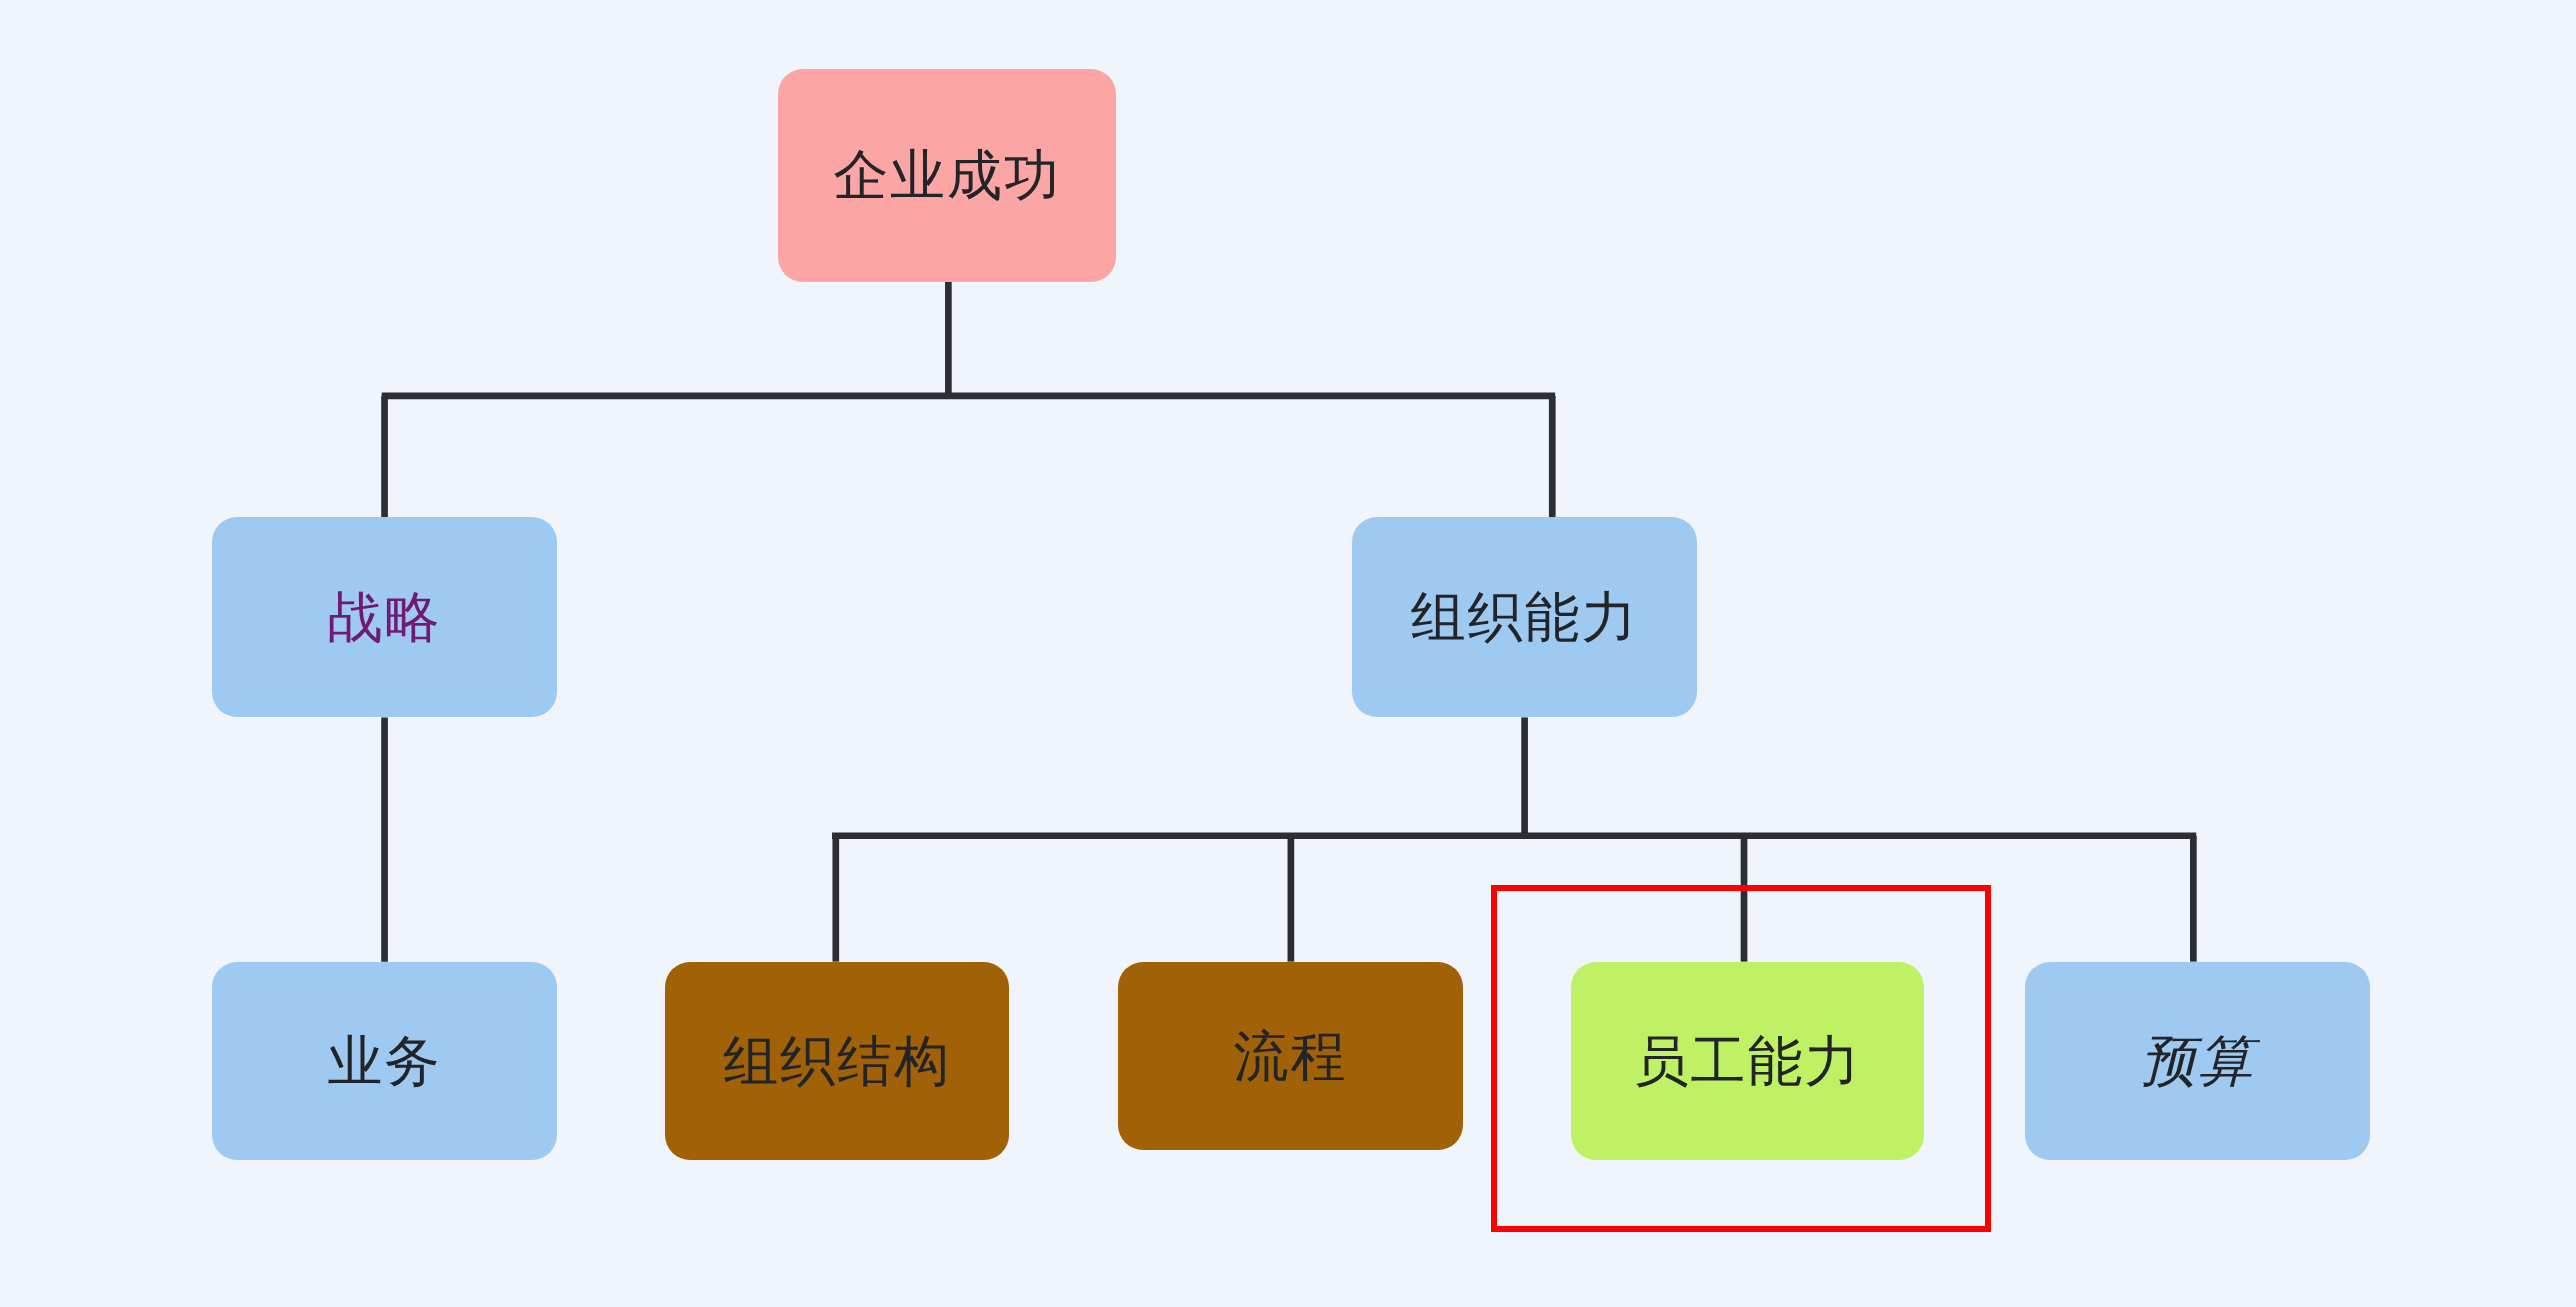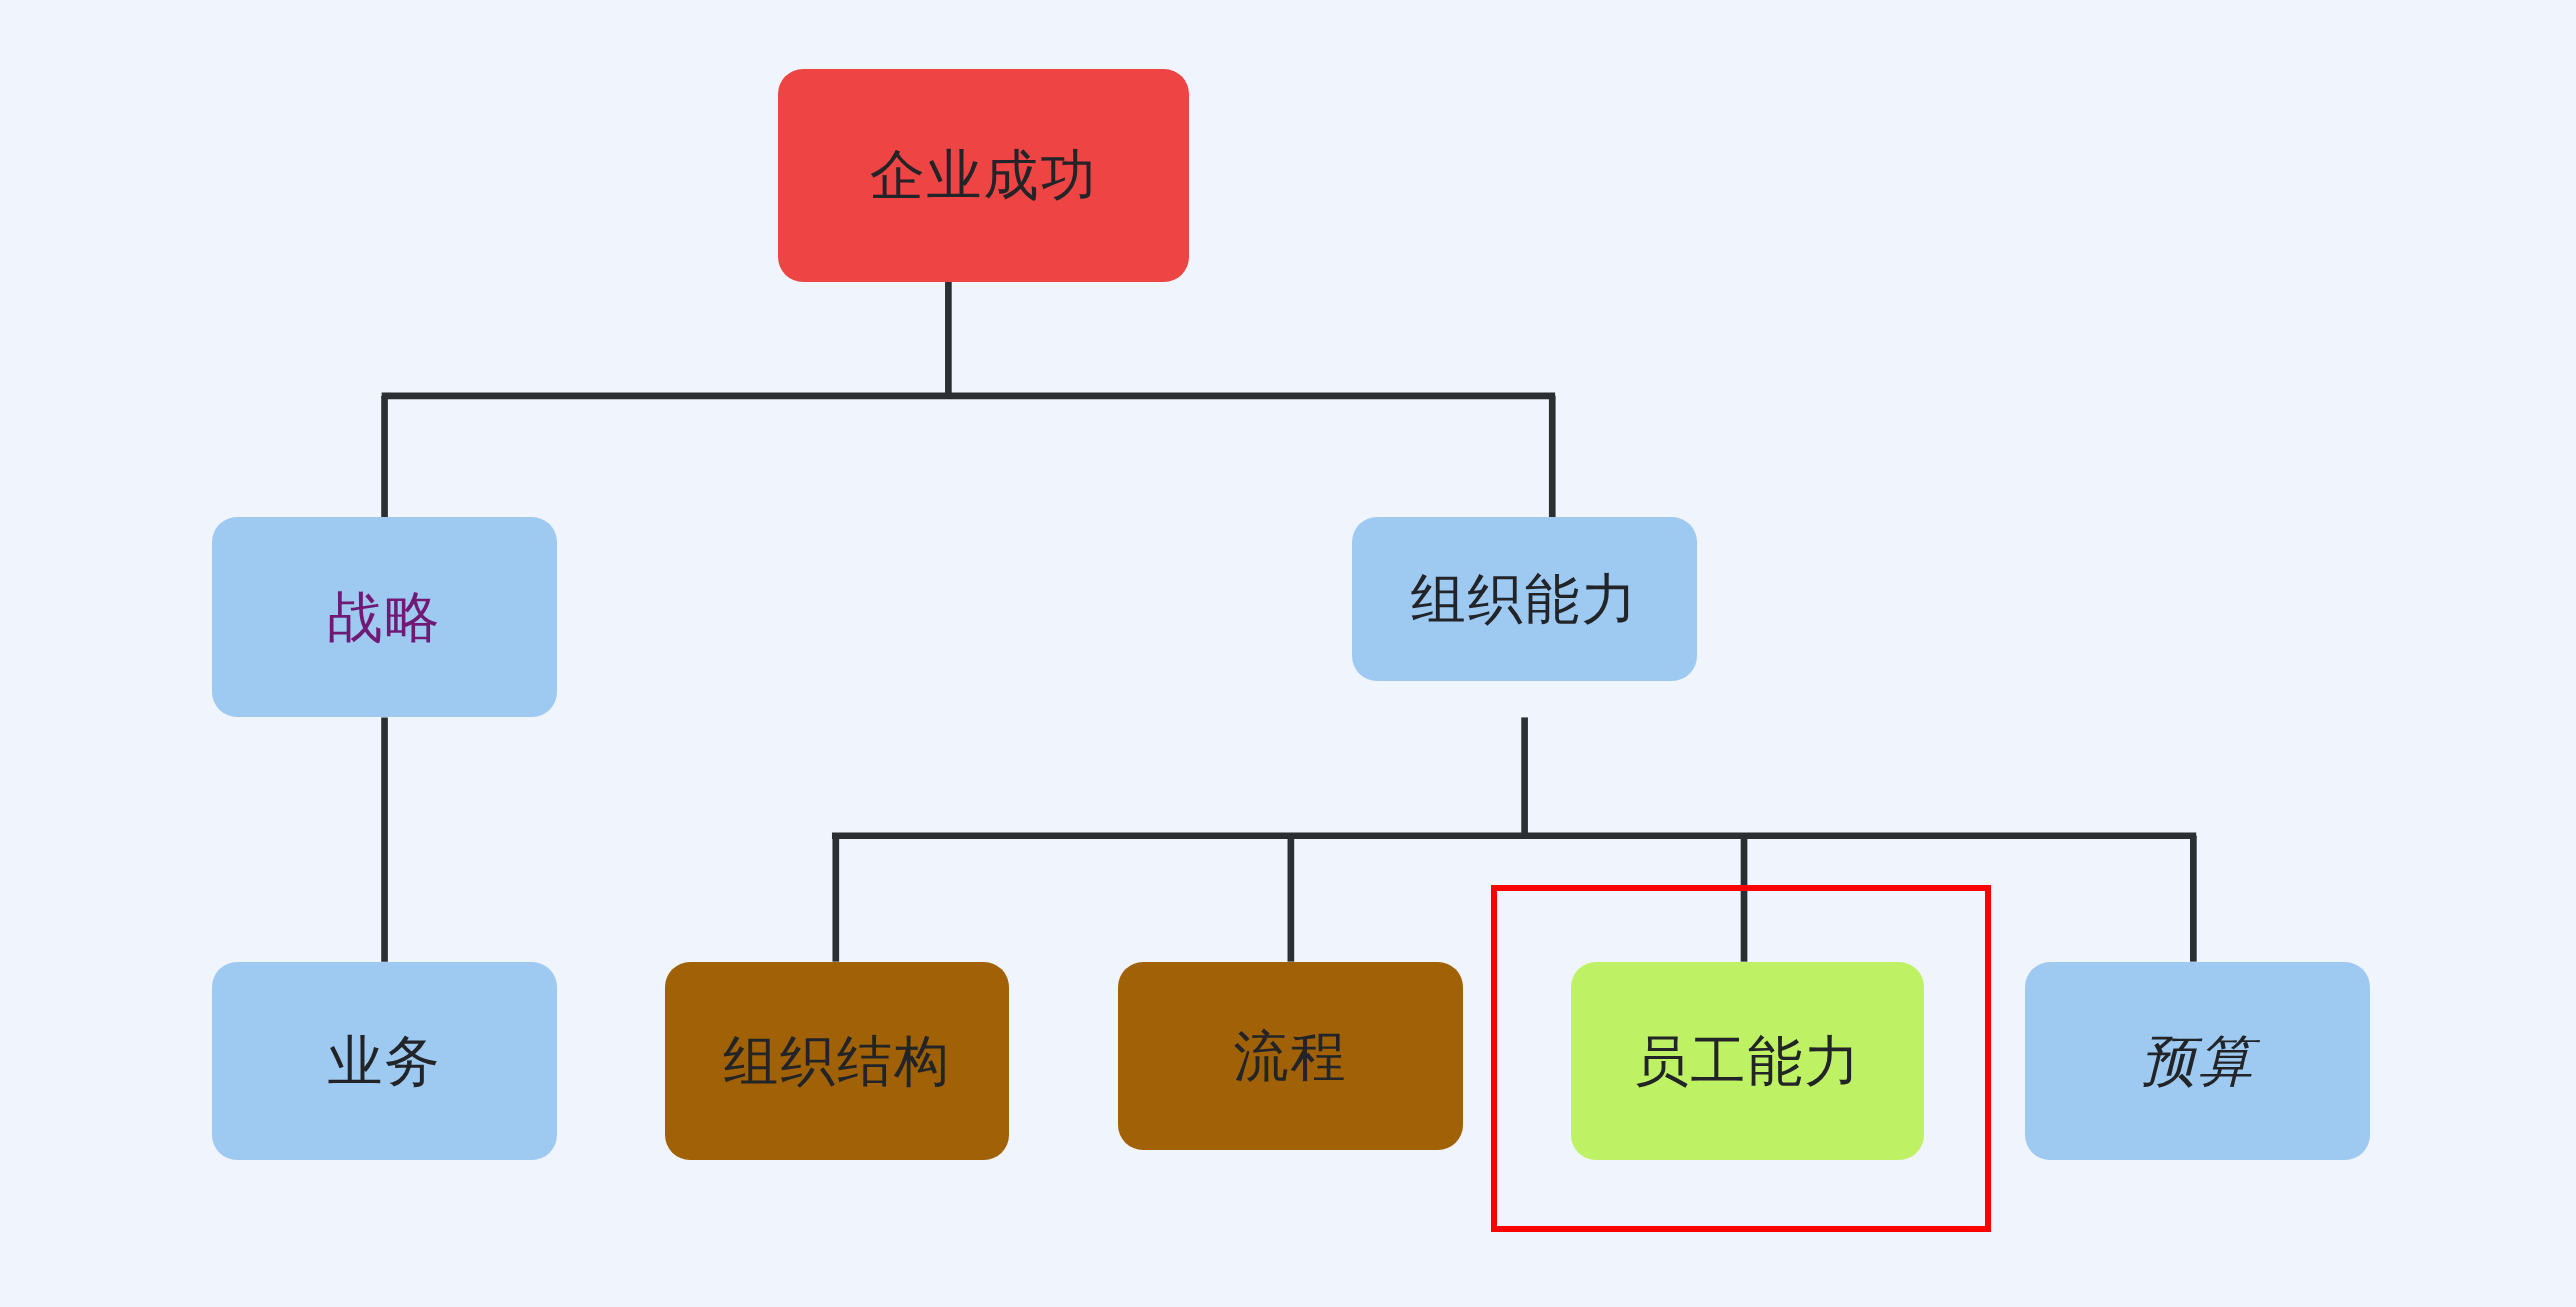--- a/index.html
+++ b/index.html
@@ -60,27 +60,27 @@
         <line x1="1598" y1="752" x2="1598" y2="876"></line>
         <line x1="872" y1="876" x2="2302" y2="876"></line>
         <line x1="876" y1="876" x2="876" y2="1008"></line>
         <line x1="1353" y1="876" x2="1353" y2="1008"></line>
         <line x1="1828" y1="876" x2="1828" y2="1008"></line>
         <line x1="2299" y1="876" x2="2299" y2="1008"></line>
       </g>
   </svg>
 
   <div id="nodes">
-      <div class="node" style="left: 778px; top: 69px; width: 411px; height: 213px; background: #ef4444; justify-content: center;">
+      <div class="node" style="left: 778px; top: 69px; width: 338px; height: 213px; background: #fca5a5; justify-content: center;">
         <span class="node-label" style="font-size: 55px; color: rgb(34, 36, 40);">企业成功</span>
       </div>
       <div class="node" style="left: 212px; top: 517px; width: 345px; height: 200px; background: rgb(158, 202, 242);">
         <span class="node-label" style="font-size: 55px; color: #701a75;">战略</span>
       </div>
-      <div class="node" style="left: 1352px; top: 517px; width: 345px; height: 164px; background: rgb(158, 202, 242);">
+      <div class="node" style="left: 1352px; top: 517px; width: 345px; height: 200px; background: rgb(158, 202, 242);">
         <span class="node-label" style="font-size: 55px; color: rgb(34, 36, 40);">组织能力</span>
       </div>
       <div class="node" style="left: 212px; top: 962px; width: 345px; height: 198px; background: rgb(158, 202, 242);">
         <span class="node-label" style="font-size: 55px; color: rgb(34, 36, 40); text-align: right;">业务</span>
       </div>
       <div class="node" style="left: 665px; top: 962px; width: 344px; height: 198px; background: #a16207;">
         <span class="node-label" style="font-size: 55px; color: rgb(34, 36, 40);">组织结构</span>
       </div>
       <div class="node" style="left: 1118px; top: 962px; width: 345px; height: 188px; background: #a16207;">
         <span class="node-label" style="font-size: 55px; color: rgb(34, 36, 40);">流程</span>

